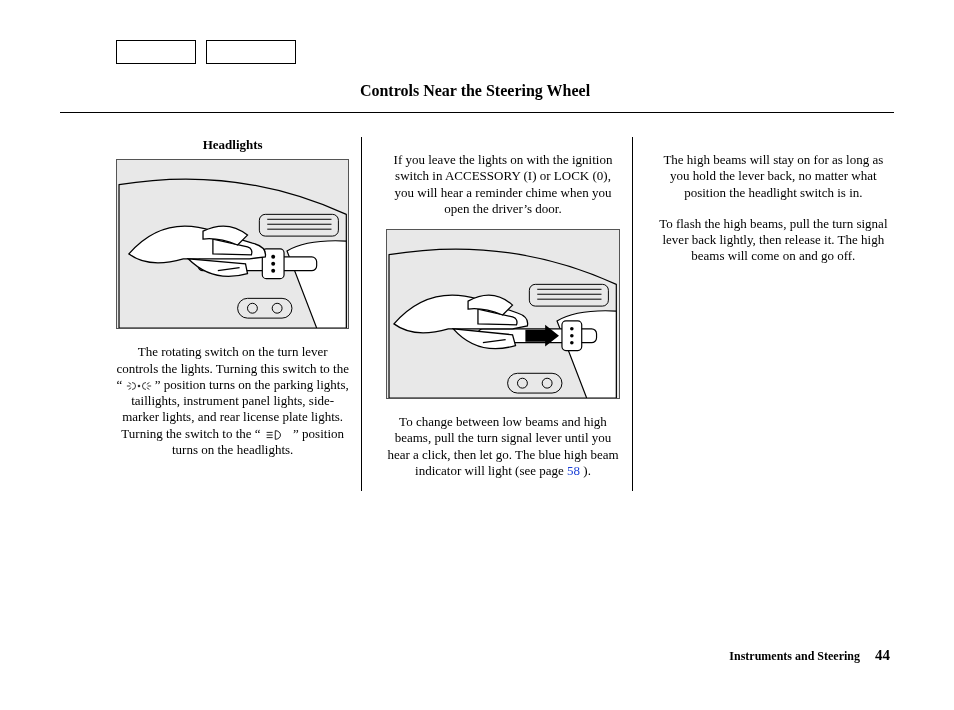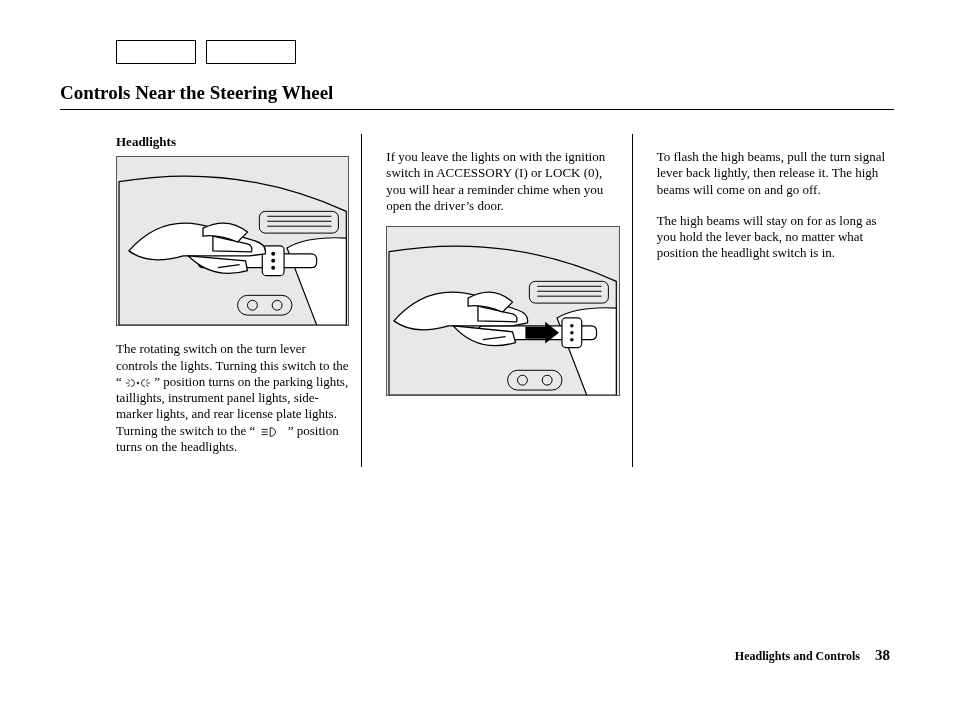--- a/index.html
+++ b/index.html
@@ -26,35 +26,36 @@
     margin-left: 56px;
     margin-bottom: 18px;
   }
   .top-box {
     border: 1px solid #000;
     height: 22px;
   }
   .top-box.a { width: 78px; }
   .top-box.b { width: 88px; }
   .page-title {
-    text-align: left;
+    text-align: center;
     font-weight: bold;
-    font-size: 19px;
-    margin-bottom: 5px;
+    font-size: 16px;
+    margin-bottom: 12px;
     padding-right: 4px;
   }
   .rule {
     border-top: 1px solid #000;
     margin-bottom: 24px;
   }
   .columns {
     display: flex;
     gap: 12px;
     font-size: 13px;
     line-height: 1.25;
+    text-align: center;
   }
   .col {
     flex: 1 1 0;
     padding: 0 12px;
     position: relative;
   }
   .col.c1, .col.c2 {
     border-right: 1px solid #000;
   }
   .col.c1 { padding-left: 56px; }
@@ -213,27 +214,30 @@
           <g fill="#fff" stroke="#000" stroke-width="1.3">
             <path d="M5,95 Q40,55 90,70 L130,84 Q142,88 140,97 L125,100 L60,100 Q25,110 5,95 Z"></path>
             <path d="M90,80 L125,88 Q131,90 129,96 L90,95 Z" fill="#fff"></path>
             <path d="M65,100 Q90,128 128,117 L125,106 L65,100 Z" fill="#fff"></path>
             <line x1="95" y1="114" x2="118" y2="111"></line>
             <path d="M80,72 Q105,58 125,76 L115,86 Q95,78 80,80 Z" fill="#fff"></path>
           </g>
         </svg>
       </div>
 
+      <p>
+        <span>To change between low beams and high beams, pull the turn signal lever until you hear a click, then let go. The blue high beam indicator will light (see page </span><span class="link-page">58</span><span> ).</span>
+      </p>
     </div>
 
     <div class="col c3">
+      <p>The high beams will stay on for as long as you hold the lever back, no matter what position the headlight switch is in.</p>
       <p>To flash the high beams, pull the turn signal lever back lightly, then release it. The high beams will come on and go off.</p>
-      <p>The high beams will stay on for as long as you hold the lever back, no matter what position the headlight switch is in.</p>
     </div>
 
   </div>
 
   <div class="footer">
-    <span class="sec">Headlights and Controls</span>
-    <span class="pg">38</span>
+    <span class="sec">Instruments and Steering</span>
+    <span class="pg">44</span>
   </div>
 
 </div>
 
 </body></html>

